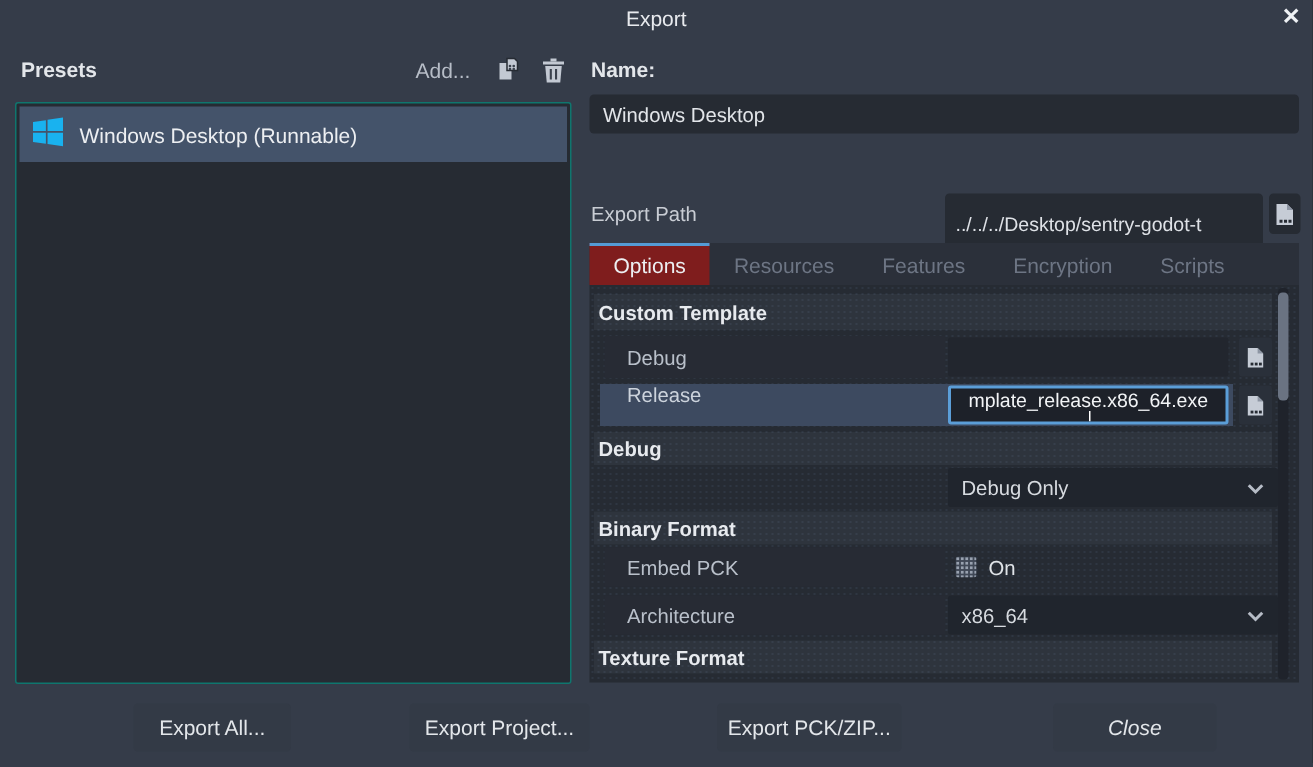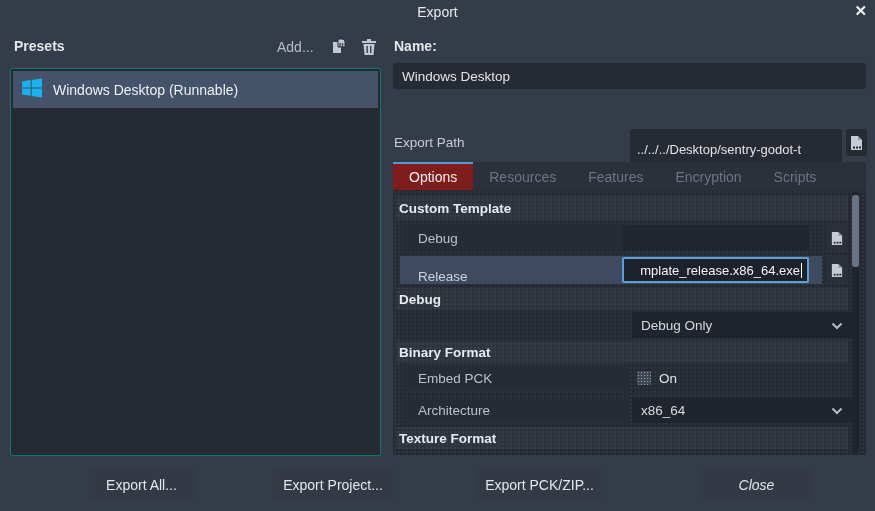--- a/index.html
+++ b/index.html
@@ -37,22 +37,22 @@
 
   
   .tabbar { position:absolute; left:393px; top:162px; width:473px; height:28px; background:#2b303a; display:flex; }
   .tab { display:flex; align-items:center; padding:0 16px; font-size:14px; color:#6d7584; border-top:2px solid transparent; cursor:pointer; }
   .tab.active { background:#7f1d1d; color:#edeff2; border-top-color:#549bd5; }
 
   
   .options-panel { position:absolute; left:393px; top:190px; width:473px; height:265px; background-color:#262b33; background-image:radial-gradient(#2f3642 1px, transparent 1px); background-size:4px 4px; overflow:hidden; }
   .sec-hdr { position:absolute; left:3px; width:452px; background:rgba(185,200,228,0.06); display:flex; align-items:center; padding-left:3px; font-weight:bold; font-size:13.5px; color:#e7eaee; }
   .lbl-bg { position:absolute; left:10px; width:227px; background:#272b34; display:flex; align-items:center; padding-left:15px; font-size:13.5px; color:#b9c0ca; }
-  .row-hl { position:absolute; left:7px; width:422px; background:#3d4a60; display:flex; align-items:flex-end; padding-left:18px; font-size:13.5px; color:#ccd3dc; }
-  .txt-field { position:absolute; left:229px; width:187px; height:26px; background:#22262e; border-radius:2px; cursor:text; }
+  .row-hl { position:absolute; left:7px; width:422px; background:#3d4a60; display:flex; align-items:flex-start; padding-left:18px; font-size:13.5px; color:#ccd3dc; }
+  .txt-field { position:absolute; left:239px; width:187px; height:26px; background:#22262e; border-radius:2px; cursor:text;flex-direction:column; }
   .txt-field.focused { background:#1d2129; border:2px solid #5b9ed8; display:flex; justify-content:flex-end; align-items:center; padding:0 5px; overflow:hidden; white-space:nowrap; font-size:13px; color:#f2f4f6; }
   .caret { display:inline-block; width:1px; height:15px; background:#ffffff; margin-left:1px; }
   .file-btn { position:absolute; left:433px; width:22px; height:26px; background:#2a303a; border-radius:2px; display:flex; align-items:center; justify-content:center; cursor:pointer; }
   .dropdown { position:absolute; left:239px; width:220px; height:26px; background:#20252d; border-radius:2px; display:flex; align-items:center; padding:0 9px; font-size:13.5px; color:#d7dbe0; cursor:pointer; }
   .dropdown .chev { margin-left:auto; }
   .checkbox { position:absolute; left:244px; width:14px; height:14px; border-radius:2px; background-color:#404856; background-image:radial-gradient(#99a2b0 0.9px, transparent 0.9px); background-size:3px 3px; cursor:pointer; }
   .check-val { position:absolute; left:266px; font-size:13.5px; color:#e0e4e8; }
   .scroll-track { position:absolute; left:459px; top:2px; width:7px; height:261px; background:#1f232b; border-radius:3px; }
   .scroll-grabber { position:absolute; left:459px; top:5px; width:7px; height:72px; background:#6a7382; border-radius:3px; cursor:grab; }
 

